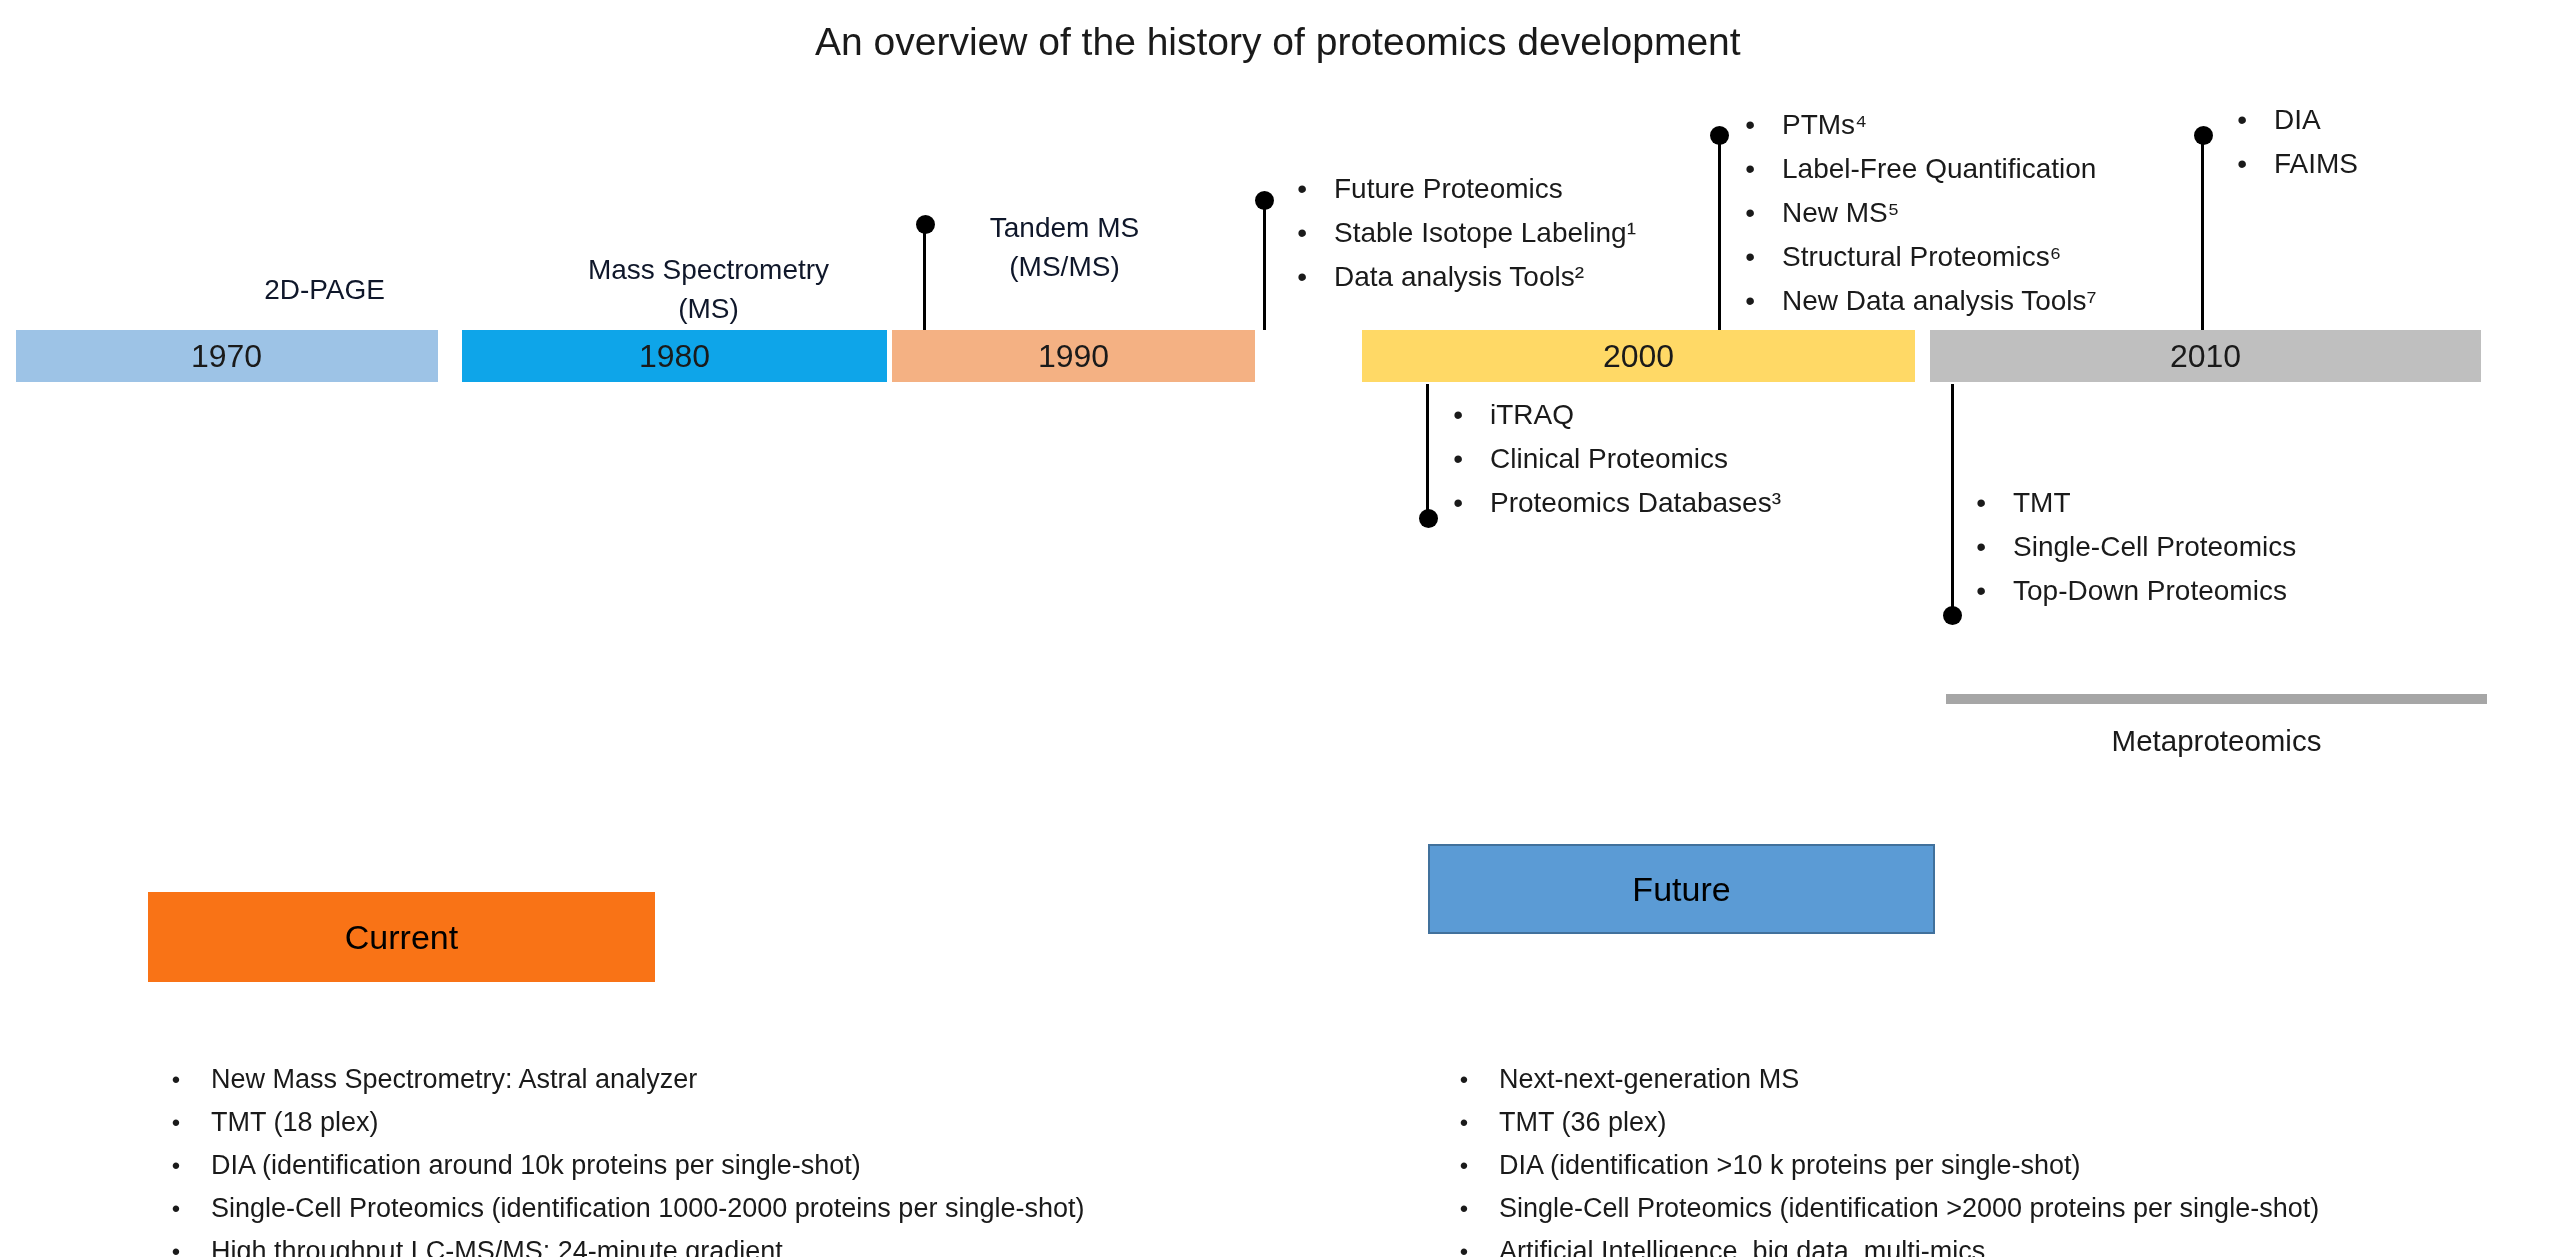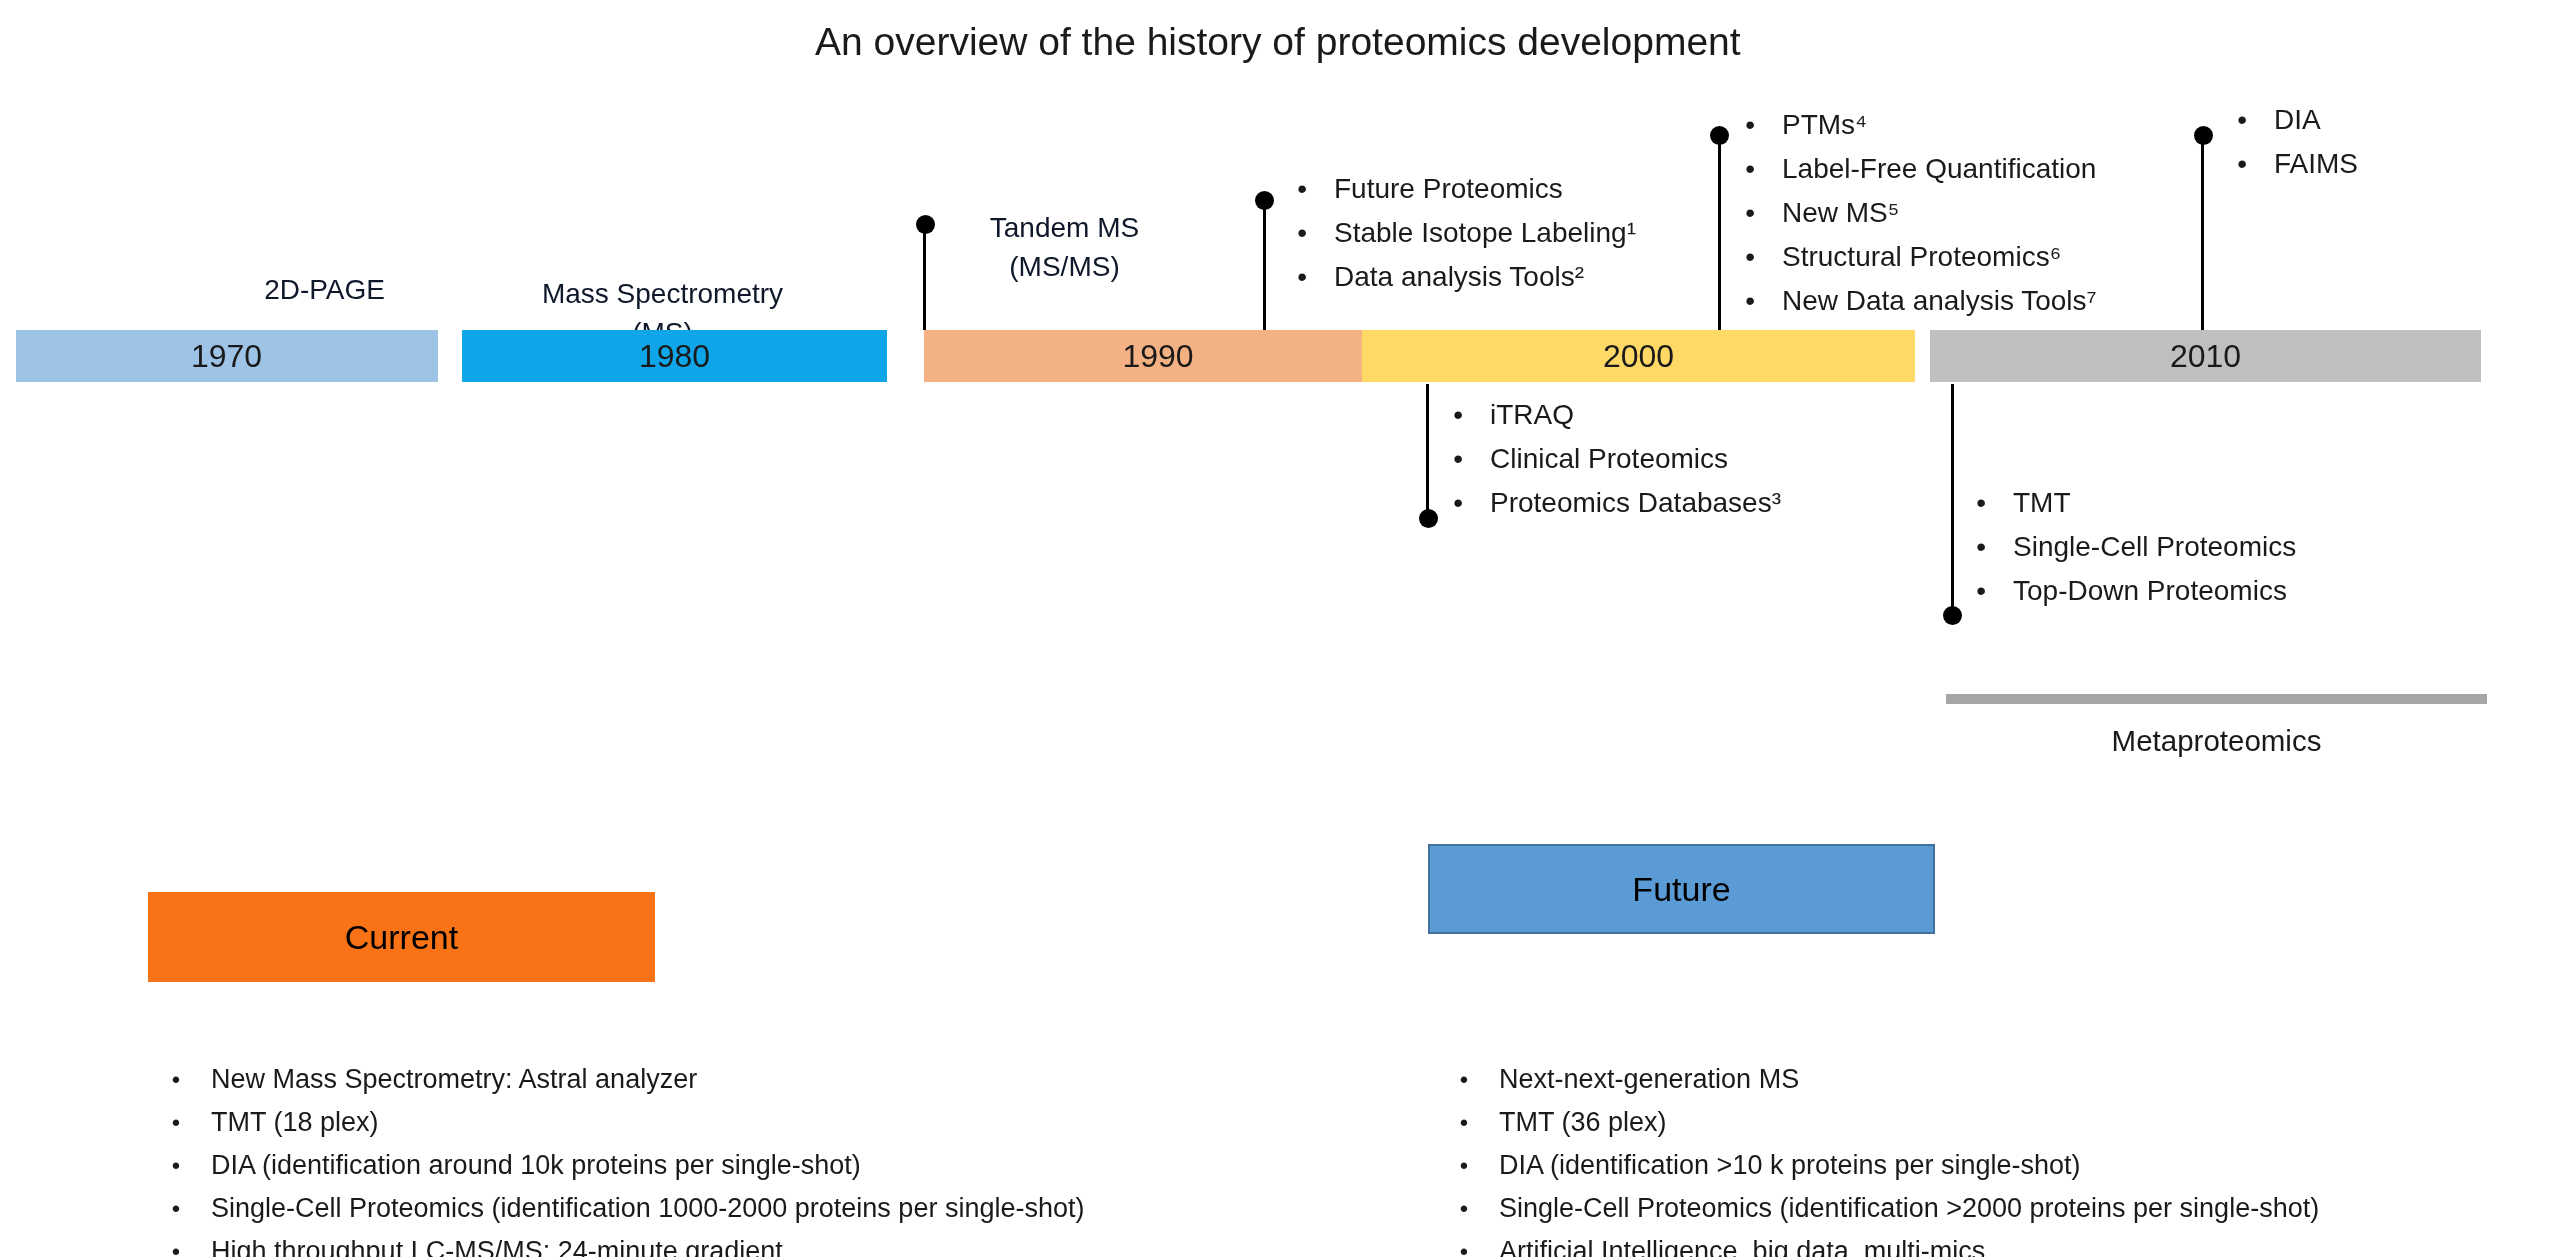--- a/index.html
+++ b/index.html
@@ -48,21 +48,21 @@
 </style>
 </head>
 <body>
 
 <div id="canvas">
 
   <div class="abs title" style="left:815px;top:19.7px;">An overview of the history of proteomics development</div>
 
   <div class="bar-label" style="left:104px;top:270px;width:281px;text-align:right;">2D-PAGE</div>
 
-  <div class="bar-label" style="left:487px;top:250px;width:351px;margin-top:24px;">
+  <div class="bar-label" style="left:533px;top:250px;width:351px;">
     <div>Mass Spectrometry</div>
     <div>(MS)</div>
   </div>
 
   <div class="dot" style="left:916px;top:215px;"></div>
   <div class="stem" style="left:923px;top:224px;height:106px;"></div>
   <div class="bar-label" style="left:966px;top:208px;width:197px;">
     <div>Tandem MS</div>
     <div>(MS/MS)</div>
   </div>
@@ -91,21 +91,21 @@
     <li>DIA</li>
     <li>FAIMS</li>
   </ul>
 
   <div class="bar" style="left: 15.5px; width: 422px; background-color: rgb(157, 195, 230);">
     <span>1970</span>
   </div>
   <div class="bar" style="left: 462px; width: 425px; background-color: #0ea5e9;">
     <span>1980</span>
   </div>
-  <div class="bar" style="left: 924px; width: 468px; background-color: rgb(244, 177, 131);">
+  <div class="bar" style="left: 892px; width: 363px; background-color: rgb(244, 177, 131);">
     <span>1990</span>
   </div>
   <div class="bar" style="left: 1362px; width: 553px; background-color: rgb(255, 217, 102);">
     <span>2000</span>
   </div>
   <div class="bar" style="left: 1930px; width: 551px; background-color: rgb(191, 191, 191);">
     <span>2010</span>
   </div>
 
   <div class="stem" style="left:1426px;top:384px;height:134px;"></div>

